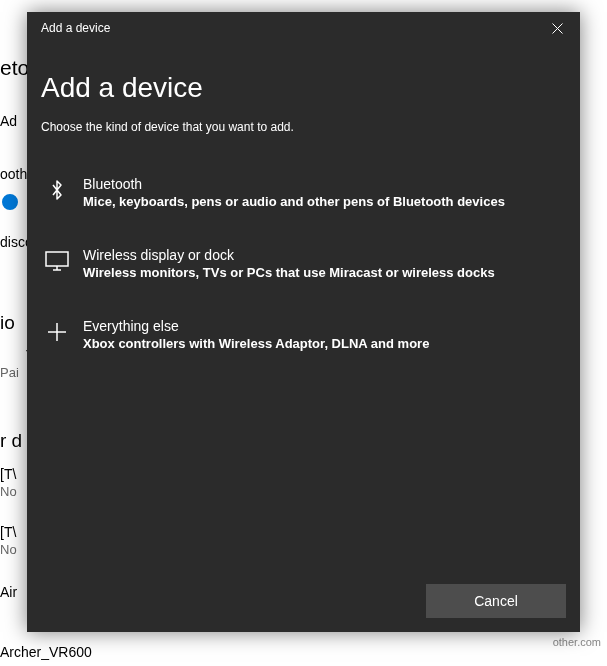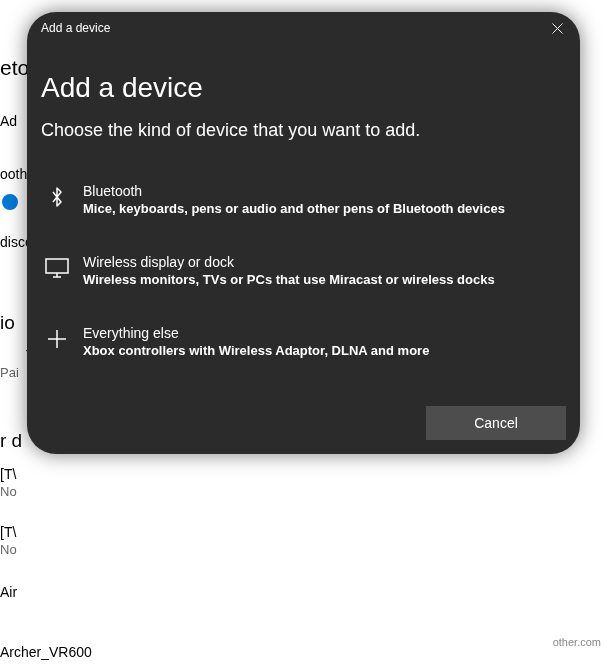--- a/index.html
+++ b/index.html
@@ -41,27 +41,26 @@
       bottom: 18px;
       right: 6px;
       font-size: 11px;
       color: #888;
     }
     .dialog-backdrop {
       position: absolute;
       top: 12px;
       left: 27px;
       width: 553px;
-      height: 442px;
+      height: 620px;
       background: #2b2b2b;
       color: #ffffff;
       display: flex;
       flex-direction: column;
       box-shadow: 0 0 20px rgba(0,0,0,0.5);
-      border-radius: 29px;
     }
     .dialog-titlebar {
       display: flex;
       align-items: center;
       justify-content: space-between;
       height: 32px;
       padding-left: 14px;
     }
     .dialog-titlebar-text {
       font-size: 12px;
@@ -81,21 +80,21 @@
       display: flex;
       flex-direction: column;
     }
     .dialog-heading {
       font-size: 28px;
       font-weight: 400;
       margin-top: 18px;
       margin-bottom: 16px;
     }
     .dialog-subtitle {
-      font-size: 18px;
+      font-size: 12px;
       color: #ffffff;
       margin-bottom: 30px;
     }
     .device-option {
       display: flex;
       align-items: flex-start;
       padding: 12px 4px;
       margin-bottom: 14px;
       cursor: pointer;
     }

